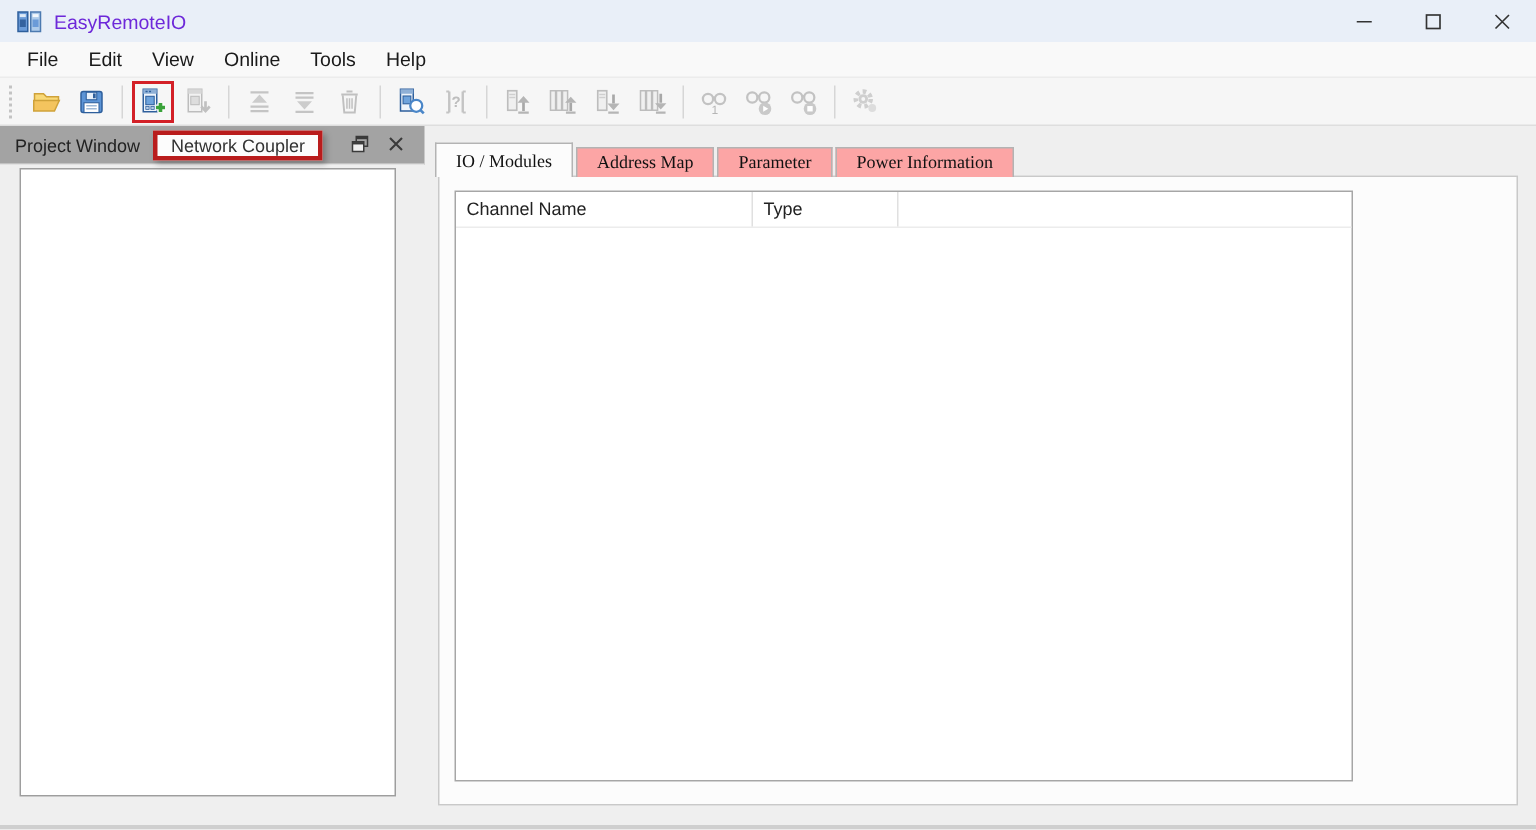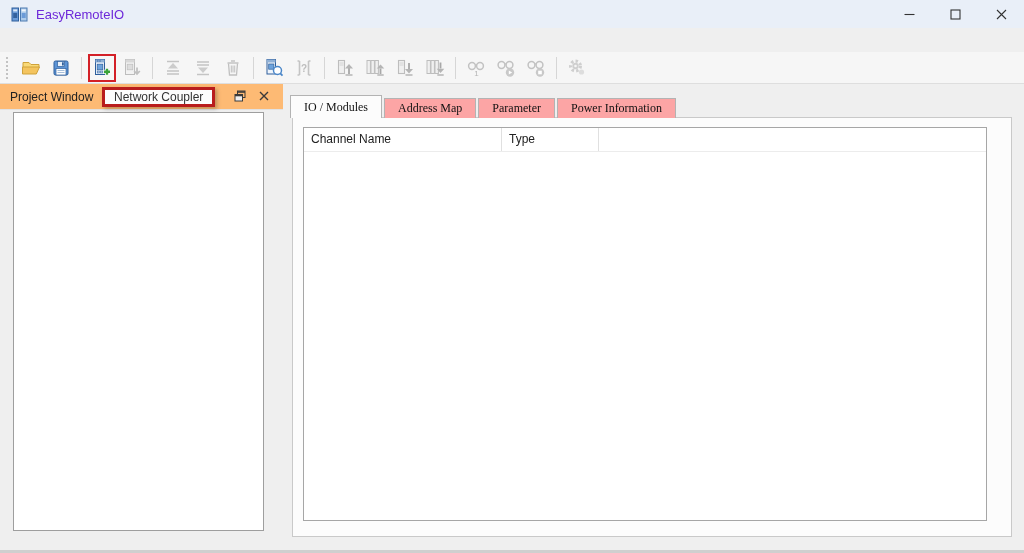--- a/index.html
+++ b/index.html
@@ -19,35 +19,35 @@
   .menu-item { font-size:13px; padding:3px 10px; color:#1a1a1a; }
 
   
   .toolbar { position:absolute; left:0; top:52px; width:1024px; height:32px; background:#f6f6f6; border-bottom:1px solid #dedede; display:flex; align-items:center; }
   .grip { width:5px; height:22px; margin:0 5px 0 6px; border-left:2px dotted #c3c3c3; }
   .tbtn { width:28px; height:28px; display:flex; align-items:center; justify-content:center; border:2px solid transparent; margin:0 1px; }
   .tbtn.highlight { border:2px solid #d32027; }
   .tsep { width:1px; height:22px; background:#d6d6d6; margin:0 5px; }
 
   
-  .dock-header { position:absolute; left:0; top:84px; width:283px; height:26px; background:#fdba74; border-bottom:1px solid #e2e2e2; display:flex; align-items:center; }
+  .dock-header { position:absolute; left:0; top:84px; width:283px; height:26px; background:#a3a3a3; border-bottom:1px solid #e2e2e2; display:flex; align-items:center; }
   .dock-title { font-size:12px; margin-left:10px; color:#222; }
   .dock-buttons { position:absolute; right:10px; top:3px; display:flex; gap:6px; }
   .dock-btn { width:18px; height:18px; display:flex; align-items:center; justify-content:center; }
   .project-box { position:absolute; left:13px; top:112px; width:251px; height:419px; background:#ffffff; border:1px solid #9e9e9e; }
 
   
   .tooltip { position:absolute; left:102px; top:87px; height:20px; background:#fcfcfc; border:3px solid #b91c1c; box-shadow:2px 2px 4px rgba(0,0,0,0.25); font-size:12px; color:#333; display:flex; align-items:center; padding:0 9px; z-index:50; }
 
   
   .tabbar { position:absolute; left:290px; top:95px; height:23px; display:flex; align-items:flex-end; z-index:5;font-family:Liberation Serif, serif; }
   .tab { font-size:12px; color:#111; background:#fca5a5; border:1px solid #b3b3b3; border-bottom:none; height:20px; line-height:19px; padding:0 13px; margin-right:2px; }
   .tab.active { background:#fcfcfc; height:23px; line-height:22px; position:relative; z-index:6; }
   .tab-page { position:absolute; left:292px; top:117px; width:720px; height:420px; background:#fcfcfc; border:1px solid #c9c9c9; z-index:4; }
-  .table-box { position:absolute; left:10px; top:9px; width:684px; height:394px; background:#ffffff; border:1px solid #a6a6a6; }
+  .table-box { position:absolute; left:10px; top:9px; width:599px; height:394px; background:#ffffff; border:1px solid #a6a6a6; }
   .table-header { display:flex; height:24px; border-bottom:1px solid #ececec; }
   .th { font-size:12px; color:#222; line-height:23px; padding-left:7px; border-right:1px solid #e0e0e0; overflow:hidden; white-space:nowrap; }
   .th.c0 { width:198px; } .th.c1 { width:97px; } .th.c2 { width:99px; } .th.c3 { width:124px; }
   .table-body { flex:1; }
 
   .bottom-edge { position:absolute; left:0; bottom:0; width:1024px; height:3px; background:#cfcfcf; }
 </style>
 </head>
 <body>
 
@@ -75,20 +75,28 @@
           </svg>
       </div>
       <div class="win-btn">
         <svg width="11" height="11" viewBox="0 0 11 11">
             <path d="M1 1l9 9M10 1l-9 9" stroke="#333" stroke-width="1.1"></path>
           </svg>
       </div>
     </div>
   </div>
 
+  <div class="menubar">
+    <span class="menu-item">File</span>
+    <span class="menu-item">Edit</span>
+    <span class="menu-item">View</span>
+    <span class="menu-item">Online</span>
+    <span class="menu-item">Tools</span>
+    <span class="menu-item">Help</span>
+  </div>
 
   <div class="toolbar">
     <div class="grip"></div>
 
     <div class="tbtn">
       <svg width="20" height="20" viewBox="0 0 20 20">
         <path d="M2 4.5h6l2 2h8v3H2z" fill="#f9d977" stroke="#cfa23a" stroke-width="1"></path>
         <path d="M1.5 9h17l-3.2 7h-13.8z" fill="#f4c45e" stroke="#cfa23a" stroke-width="1"></path>
       </svg>
     </div>

